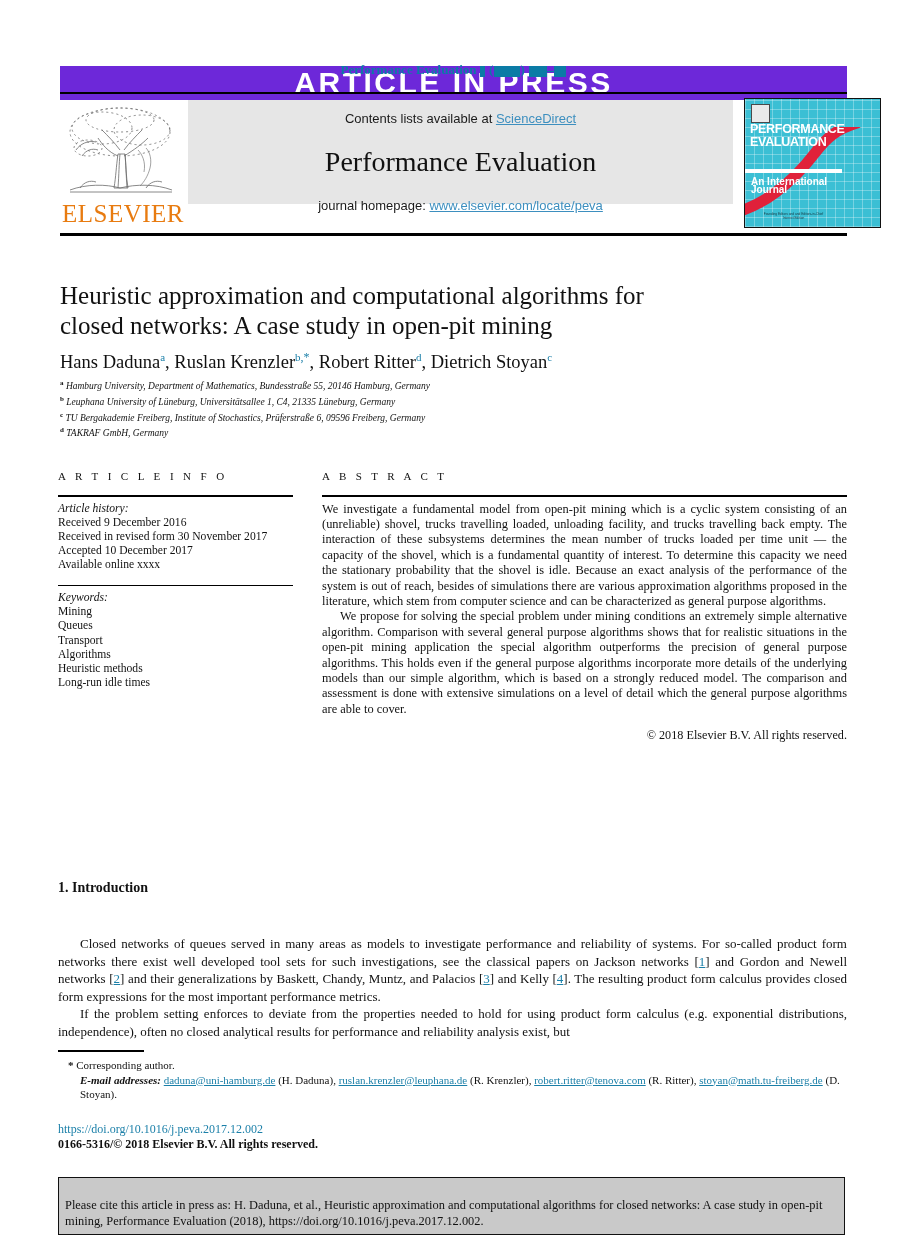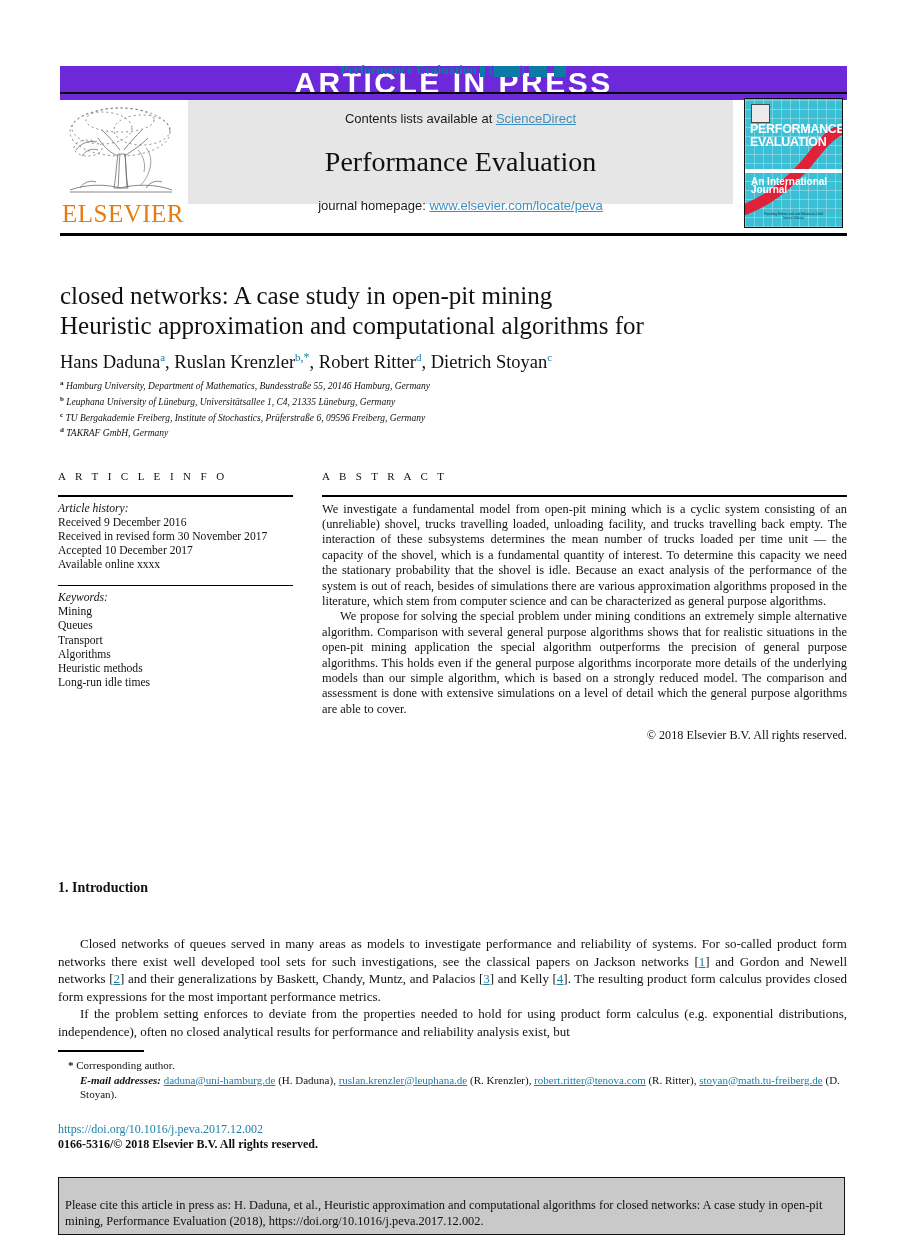--- a/index.html
+++ b/index.html
@@ -131,20 +131,21 @@
   .hp-link { color: #3d8fbf; }
 
   
   .cover {
     position: absolute;
     left: 744px; top: 98px;
     width: 97px; height: 128px;
     border: 1.5px solid #111;
     background: #3bbfd4;
     overflow: hidden;
+    padding-left: 38px;
   }
   .cover-grid {
     position: absolute;
     left: 0; top: 0; right: 0; bottom: 0;
     background-image:
       repeating-linear-gradient(0deg, rgba(255,255,255,.30) 0 1px, transparent 1px 9px),
       repeating-linear-gradient(90deg, rgba(255,255,255,.30) 0 1px, transparent 1px 9px);
   }
   .cover-badge {
     position: absolute;
@@ -438,22 +439,22 @@
     </div>
     <div class="cover-foot">
       <div>Founding Editors and and Editors-in-Chief</div>
       <div>Internet Edition</div>
     </div>
   </div>
 
   <div class="hdr-rule-bottom"></div>
 
   <div class="title">
+    <div>Heuristic approximation and computational algorithms for</div>
     <div>closed networks: A case study in open-pit mining</div>
-    <div>Heuristic approximation and computational algorithms for</div>
   </div>
 
   <div class="authors">
     <span><span>Hans Daduna</span><span class="sup">a</span></span>,
     <span><span>Ruslan Krenzler</span><span class="sup">b</span><span class="supstar">,*</span></span>,
     <span><span>Robert Ritter</span><span class="sup">d</span></span>,
     <span><span>Dietrich Stoyan</span><span class="sup">c</span></span>
   </div>
 
   <div class="affils">

